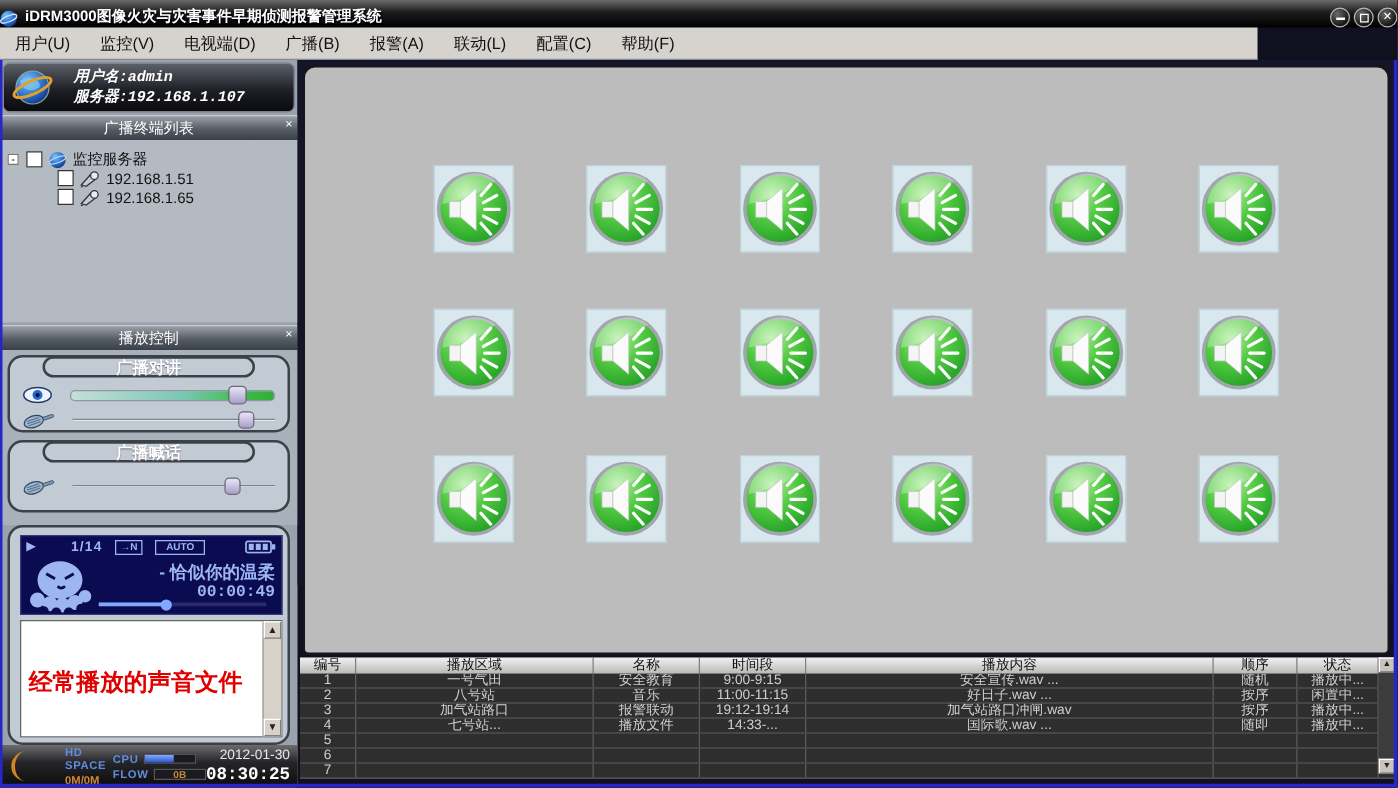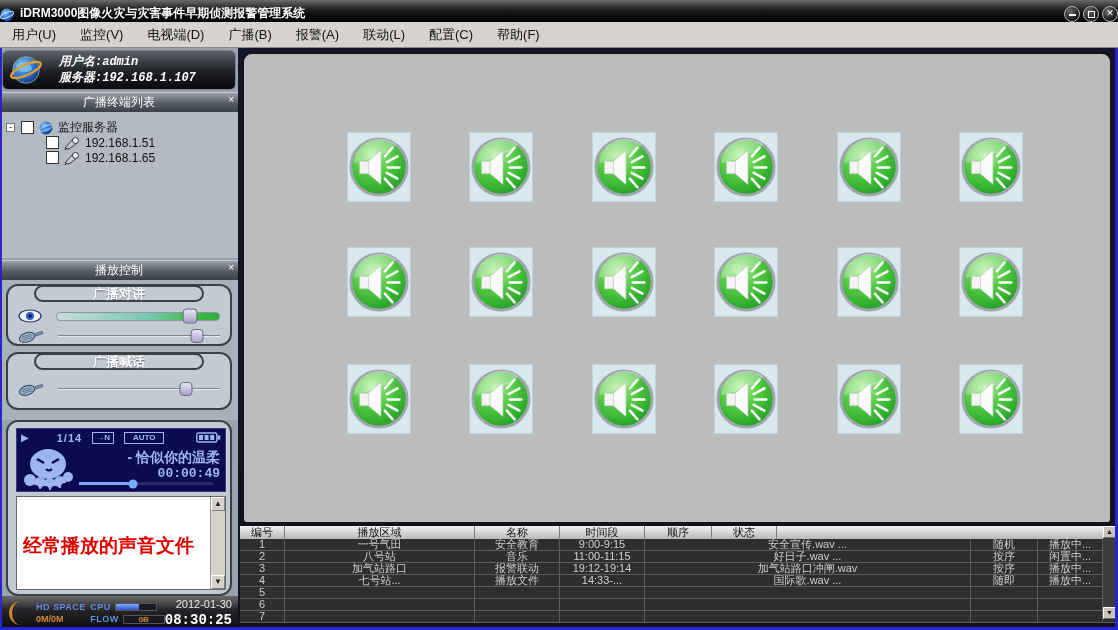--- a/index.html
+++ b/index.html
@@ -16,21 +16,21 @@
   .winbtns { display:flex; gap:3px; }
   .wbtn { width:16px; height:16px; border-radius:50%;
     background:radial-gradient(circle at 35% 30%,#6a6a6a,#161616 70%);
     border:1px solid #b8b8b8; color:#fff; font-size:9px; line-height:13px;
     text-align:center; cursor:default; position:relative; }
   .wbtn .bar { position:absolute; left:4px; top:7px; width:7px; height:2px; background:#fff; }
   .wbtn .sq  { position:absolute; left:4px; top:4px; width:7px; height:7px;
     border:1.5px solid #fff; background:transparent; }
 
   
-  .menubar { position:absolute; left:0; top:22px; width:1118px; height:26px;
+  .menubar { position:absolute; left:0; top:22px; width:1006px; height:26px;
     background:#d6d3ce; border-bottom:1px solid #8a8a8a; display:flex; align-items:center; }
   .menu-item { font-size:13px; color:#111; padding:0 12px; }
 
   
   .edge-left  { position:absolute; left:0; top:48px; width:2px; height:582px; background:#2626cc; z-index:40;}
   .edge-right { position:absolute; right:0; top:48px; width:3px; height:582px; background:#2626cc; z-index:40;}
   .edge-bottom{ position:absolute; left:0; bottom:0; width:1118px; height:3px; background:#2626cc; z-index:40;}
 
   
   .sidebar { position:absolute; left:0; top:48px; width:238px; height:582px; background:#9aa2ae; }
@@ -100,21 +100,21 @@
   .vscroll { position:absolute; right:0; top:0; bottom:0; width:15px; background:#d6d2ca;
     border-left:1px solid #999; display:flex; flex-direction:column; }
   .sb-btn { height:14px; background:#d6d2ca; border:1px solid #fff;
     border-right-color:#808080; border-bottom-color:#808080; font-size:8px;
     text-align:center; line-height:12px; color:#222; }
   .sb-track { flex:1; }
 
   
   .statusbar { position:absolute; left:0; top:548px; width:238px; height:34px;
     background:linear-gradient(180deg,#6c6c6c 0%,#26262a 40%,#0a0a0c 100%);
-    display:flex; align-items:center; padding-left:36px; }
+    display:flex; align-items:center; padding-left:52px; }
   .crescent { position:absolute; left:3px; top:3px; }
   .st-col { display:flex; flex-direction:column; justify-content:center; gap:2px; }
   .st-col.c1 { width:62px; }
   .st-col.c2 { width:82px; }
   .st-col.c3 { flex:1; align-items:flex-end; padding-right:6px; }
   .st-blue { color:#5f8ce0; font-size:9px; font-weight:bold; letter-spacing:0.5px; }
   .st-orange { color:#d08830; font-size:9px; font-weight:bold; }
   .st-line { display:flex; align-items:center; gap:4px; }
   .cpu-bar { width:42px; height:8px; background:#1a1a22; border:1px solid #555; position:relative; }
   .cpu-fill { position:absolute; left:0; top:0; bottom:0; width:58%;
@@ -544,20 +544,21 @@
   </div>
         </div>
     </div>
 
     <div class="table">
       <div class="thead" id="thead">
           <div class="hc c0">编号</div>
           <div class="hc c1">播放区域</div>
           <div class="hc c2">名称</div>
           <div class="hc c3">时间段</div>
+          <div class="hc c4">播放内容</div>
           <div class="hc c5">顺序</div>
           <div class="hc c6">状态</div>
         </div>
       <div id="tbody" style="display:flex; flex-direction:column; flex:1;">
           <div class="trow">
             <div class="tc c0">1</div>
             <div class="tc c1">一号气田</div>
             <div class="tc c2">安全教育</div>
             <div class="tc c3">9:00-9:15</div>
             <div class="tc c4">安全宣传.wav ...</div>

